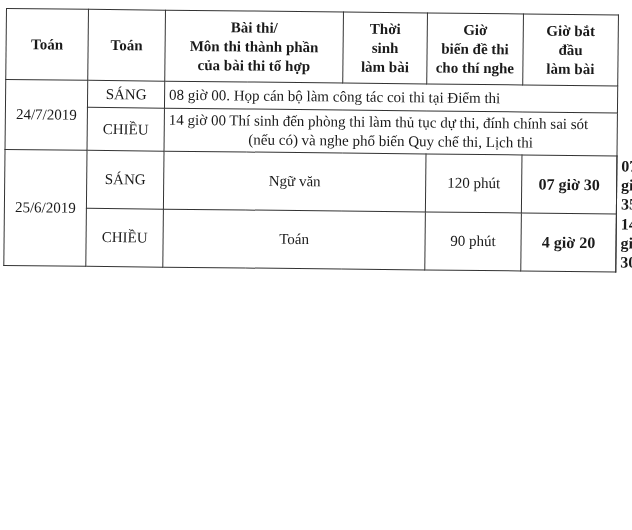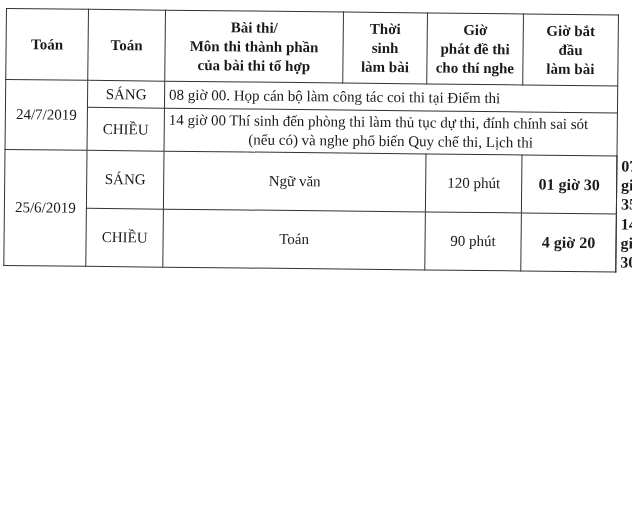--- a/index.html
+++ b/index.html
@@ -38,21 +38,21 @@
       <div>Môn thi thành phần</div>
       <div>của bài thi tổ hợp</div>
     </th>
     <th>
       <div>Thời</div>
       <div>sinh</div>
       <div>làm bài</div>
     </th>
     <th>
       <div>Giờ</div>
-      <div>phát đề thi</div>
+      <div>biến đề thi</div>
       <div>cho thí nghe</div>
     </th>
     <th>
       <div>Giờ bắt</div>
       <div>đầu</div>
       <div>làm bài</div>
     </th>
   </tr>
 
   <tr>
@@ -66,21 +66,21 @@
       <div class="left">14 giờ 00  Thí sinh đến phòng thi làm thủ tục dự thi, đính chính sai sót</div>
       <div>(nếu có) và nghe phổ biến Quy chế thi, Lịch thi</div>
     </td>
   </tr>
 
   <tr>
     <td rowspan="2">25/6/2019</td>
     <td class="h3">SÁNG</td>
     <td colspan="3">Ngữ văn</td>
     <td>120 phút</td>
-    <td class="b">01 giờ 30</td>
+    <td class="b">07 giờ 30</td>
     <td class="b">07 giờ 35</td>
   </tr>
   <tr>
     <td class="h3">CHIỀU</td>
     <td colspan="3">Toán</td>
     <td>90 phút</td>
     <td class="b">4 giờ 20</td>
     <td class="b">14 giờ 30</td>
   </tr>
 </tbody>

